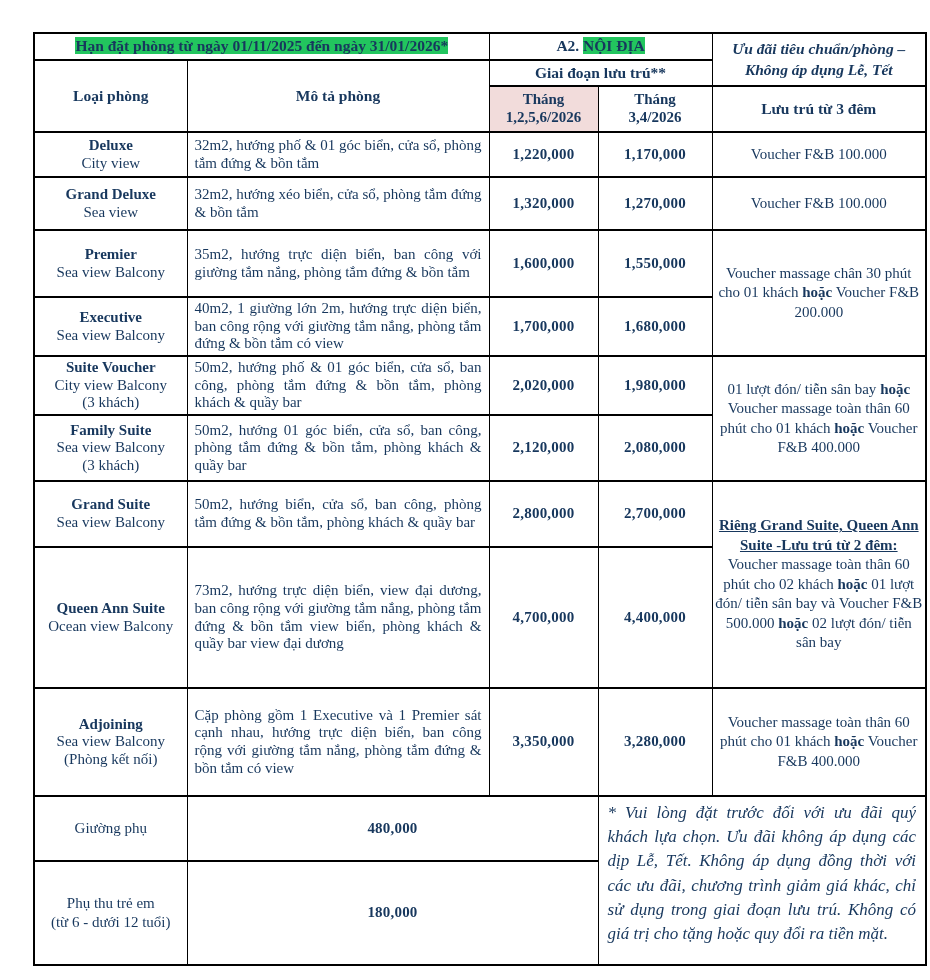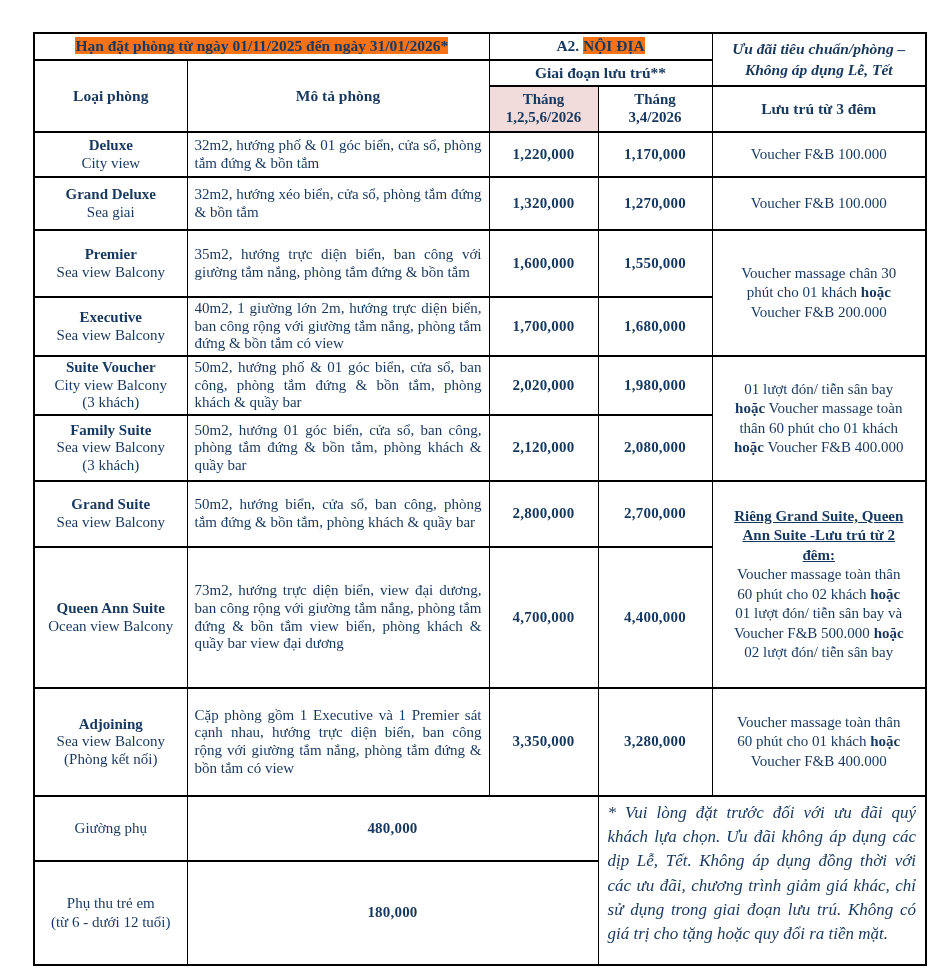--- a/index.html
+++ b/index.html
@@ -4,29 +4,29 @@
 <style>
   html,body{margin:0;padding:0;background:#ffffff;}
   body{width:930px;height:980px;position:relative;
        font-family:"Liberation Serif", serif;color:#17375D;}
   .sheet{position:absolute;left:33px;top:32px;width:892px;}
   table{border-collapse:collapse;table-layout:fixed;width:892px;
         font-family:"Liberation Serif", serif;color:#17375D;font-size:15px;line-height:1.18;}
   td{border:solid #000;border-width:2px 1px;vertical-align:middle;text-align:center;
      padding:1px 4px;overflow:hidden;}
   table{border:2px solid #000;}
-  .hl{background:#f97316;}
+  .hl{background:#22c55e;}
   .pink{background:#F2DCDB;}
   .hdr{font-weight:bold;font-size:15.5px;}
   .offer-head{font-weight:bold;font-style:italic;font-size:15.5px;line-height:1.35;}
   .month{font-weight:bold;font-size:15px;}
   .rname{font-weight:bold;}
   .desc{text-align:justify;padding:2px 7px;}
   .price{font-weight:bold;font-size:15px;letter-spacing:.2px;}
-  .voucher{padding:2px 17px;line-height:1.3;}
+  .voucher{padding:2px 2px;line-height:1.3;}
   .vheading{font-weight:bold;text-decoration:underline;line-height:1.3;}
   .footnote{font-style:italic;text-align:justify;vertical-align:top;
             padding:4px 9px 18px 9px;line-height:1.42;font-size:17px;}
   .extra-label{line-height:1.3;}
 </style>
 </head>
 <body>
 
 <div class="sheet">
 <table>
@@ -73,21 +73,21 @@
     </td>
     <td class="desc">32m2, hướng phố &amp; 01 góc biển, cửa sổ, phòng tắm đứng &amp; bồn tắm</td>
     <td class="price">1,220,000</td>
     <td class="price">1,170,000</td>
     <td class="voucher">Voucher F&amp;B 100.000</td>
   </tr>
 
   <tr style="height:53px">
     <td>
       <div class="rname">Grand Deluxe</div>
-      <div>Sea giai</div>
+      <div>Sea view</div>
     </td>
     <td class="desc">32m2, hướng xéo biển, cửa sổ, phòng tắm đứng &amp; bồn tắm</td>
     <td class="price">1,320,000</td>
     <td class="price">1,270,000</td>
     <td class="voucher">Voucher F&amp;B 100.000</td>
   </tr>
 
   <tr style="height:67px">
     <td>
       <div class="rname">Premier</div>

